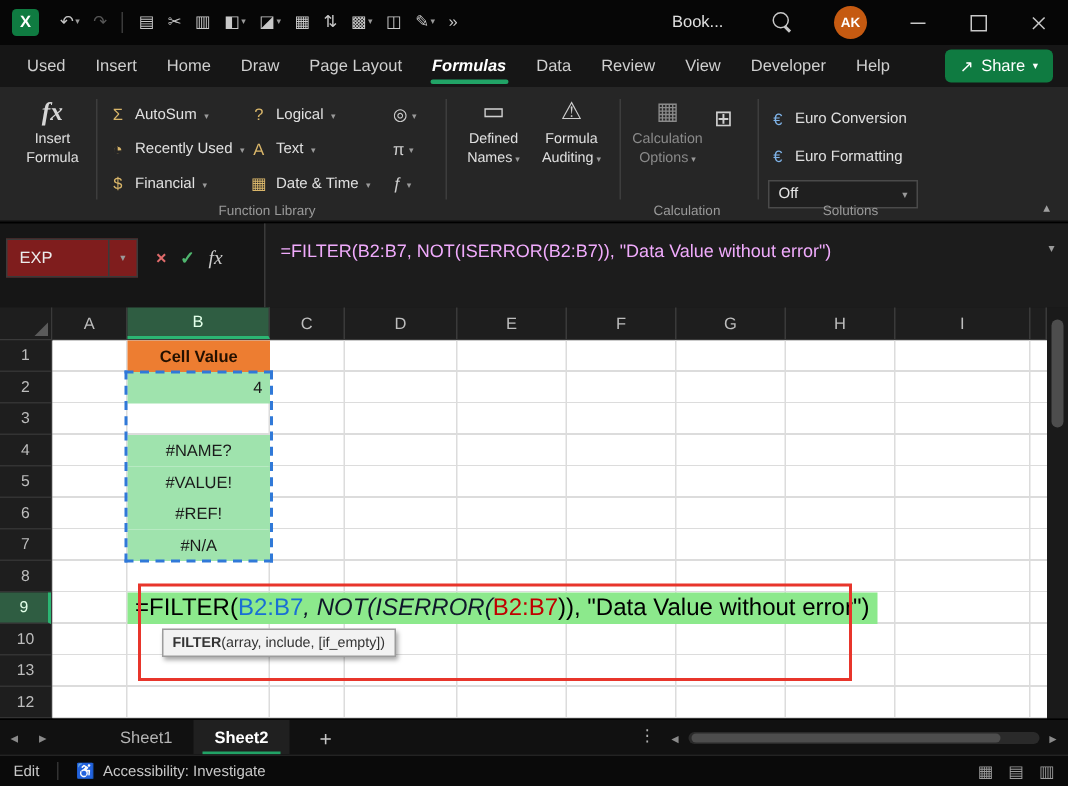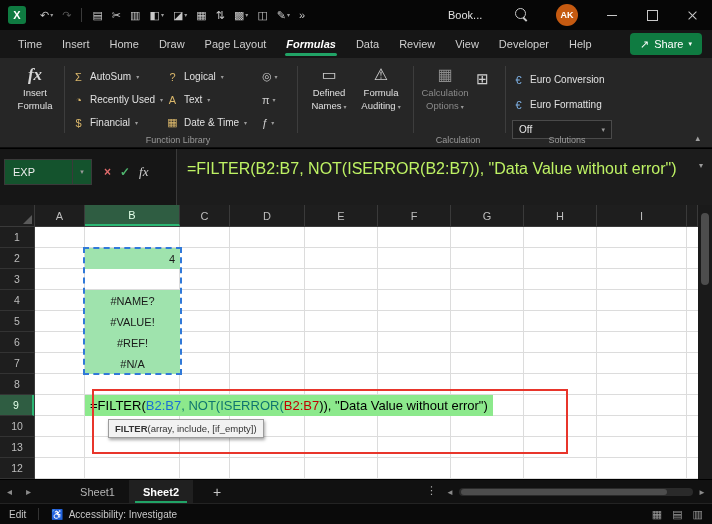--- a/index.html
+++ b/index.html
@@ -48,48 +48,48 @@
   .minibtn{height:19px;display:flex;align-items:center;gap:3px;color:#cfcfcf;font-size:11px;}
   .minibtn .caret{font-size:6px;color:#9a9a9a;}
   .rgroup-label{position:absolute;bottom:2px;font-size:9px;color:#9a9a9a;text-align:center;}
   .calcicon{position:absolute;left:476px;top:12px;font-size:15px;color:#cfcfcf;}
   .eurog{color:#7fb3e8 !important;}
   .soldrop{position:absolute;left:512px;top:62px;width:100px;height:19px;background:#1f1f1f;border:1px solid #4a4a4a;display:flex;align-items:center;justify-content:space-between;padding:4px 6px;color:#e8e8e8;font-size:10px;box-sizing:border-box;gap:30px;}
   .soldrop .caret{font-size:7px;color:#9a9a9a;}
   .collapse{position:absolute;right:12px;bottom:4px;color:#a0a0a0;font-size:9px;}
   
   .fbar{position:absolute;top:148px;left:0;right:0;height:57px;background:#161616;border-top:1px solid #000;box-sizing:border-box;}
-  .namebox{position:absolute;left:4px;top:10px;width:88px;height:26px;background:#14532d;border:1px solid #3a3a3a;display:flex;align-items:center;box-sizing:border-box;}
+  .namebox{position:absolute;left:4px;top:10px;width:88px;height:26px;background:#7f1d1d;border:1px solid #3a3a3a;display:flex;align-items:center;box-sizing:border-box;}
   .namebox .val{flex:1;padding-left:8px;color:#ececec;font-size:11px;}
   .namebox .caret{width:18px;height:100%;border-left:1px solid #3a3a3a;color:#9a9a9a;font-size:7px;display:flex;align-items:center;justify-content:center;}
   .fbicons{position:absolute;left:98px;top:10px;height:26px;display:flex;align-items:center;gap:9px;padding:0 6px;}
   .fb-x{color:#e06b6b;font-size:12px;font-weight:bold;}
   .fb-ok{color:#4fb56e;font-size:12px;font-weight:bold;}
   .fb-fx{font-family:"Liberation Serif",serif;font-style:italic;color:#cfcfcf;font-size:13px;}
   .fbox{position:absolute;left:176px;top:0;bottom:0;right:0;background:#1c1c1c;border-left:1px solid #3a3a3a;}
-  .fbox .ftext{position:absolute;left:10px;top:11px;color:#bef264;font-size:16px;white-space:pre;}
+  .fbox .ftext{position:absolute;left:10px;top:11px;color:#f0abfc;font-size:12px;white-space:pre;}
   .fbox .expand{position:absolute;right:9px;top:12px;color:#9a9a9a;font-size:8px;}
   
   .corner{position:absolute;left:0;top:205px;width:35px;height:22px;background:#1e1e1e;border-right:1px solid #3a3a3a;border-bottom:1px solid #3a3a3a;box-sizing:border-box;}
   .corner::after{content:"";position:absolute;right:2px;bottom:2px;width:0;height:0;border-left:9px solid transparent;border-bottom:9px solid #5a5a5a;}
   .colheads{position:absolute;left:35px;top:205px;width:663px;height:22px;background:#1e1e1e;display:flex;border-bottom:1px solid #3a3a3a;box-sizing:border-box;}
   .colh{height:100%;display:flex;align-items:center;justify-content:center;color:#bdbdbd;font-size:11px;border-right:1px solid #3a3a3a;box-sizing:border-box;}
   .colh.sel{background:#2f5d42;color:#e2ffe9;border-bottom:2px solid #2bb673;}
   .rownums{position:absolute;left:0;top:227px;width:35px;height:252px;background:#1e1e1e;border-right:1px solid #3a3a3a;box-sizing:border-box;}
   .rown{height:21px;display:flex;align-items:center;justify-content:center;color:#bdbdbd;font-size:10.5px;border-bottom:1px solid #333;box-sizing:border-box;}
   .rown.sel{background:#2f5d42;color:#e2ffe9;border-right:2px solid #2bb673;}
   .gridbody{position:absolute;left:35px;top:227px;width:663px;height:252px;background:#fff;
     background-image:repeating-linear-gradient(to bottom,#ffffff 0px,#ffffff 20px,#dcdcdc 20px,#dcdcdc 21px);}
   .vline{position:absolute;top:0;bottom:0;width:1px;background:#dcdcdc;}
   .cell{position:absolute;left:50px;width:95px;height:21px;font-size:11px;color:#1a1a1a;display:flex;align-items:center;justify-content:center;box-sizing:border-box;z-index:1;}
   .cell.header{background:#ed7d31;font-weight:bold;color:#231000;}
   .cell.green{background:#9fe3ad;}
   .cell.num{justify-content:flex-end;padding-right:5px;}
   .range-border{position:absolute;left:48px;top:20px;width:99px;height:128px;border:2px dashed #3079d8;box-sizing:border-box;z-index:2;pointer-events:none;}
-  .formula-run{position:absolute;left:50px;top:168px;height:21px;background:#8ce98c;display:flex;align-items:center;padding:0 5px;font-size:13px;white-space:pre;z-index:2;}
+  .formula-run{position:absolute;left:50px;top:168px;height:21px;background:#8ce98c;display:flex;align-items:center;padding:0 5px;font-size:16px;white-space:pre;z-index:2;}
   .ftooltip{position:absolute;left:73px;top:192px;height:17px;background:#f2f2f2;border:1px solid #9c9c9c;display:flex;align-items:center;padding:0 6px;font-size:9.5px;color:#333;z-index:4;box-shadow:1px 2px 3px rgba(0,0,0,.35);white-space:pre;}
   .ftooltip .fname{font-weight:bold;}
   .annotation{position:absolute;left:57px;top:162px;width:476px;height:65px;border:2px solid #e8352b;box-sizing:border-box;z-index:5;pointer-events:none;}
   .vscroll{position:absolute;right:0;top:205px;width:14px;height:274px;background:#1a1a1a;}
   .vscroll .thumb{position:absolute;left:3px;top:8px;width:8px;height:72px;background:#4d4d4d;border-radius:4px;}
   
   .sheetbar{position:absolute;left:0;top:479px;right:0;height:24px;background:#111;display:flex;align-items:center;border-top:1px solid #000;box-sizing:border-box;}
   .navarrow{color:#8a8a8a;font-size:10px;padding:0 7px;}
   .sheettabs{display:flex;height:100%;margin-left:28px;}
   .stab{padding:0 14px;display:flex;align-items:center;font-size:11px;color:#b5b5b5;position:relative;}
@@ -174,21 +174,21 @@
     <div class="win-btn max">
         <span class="maxbox"></span>
       </div>
     <div class="win-btn close">
         <span class="xmark"></span>
       </div>
   </div>
 
   <div class="tabrow">
     <div id="tabs" style="display:flex;align-items:center;">
-        <div class="rtab">Time</div>
+        <div class="rtab">Used</div>
         <div class="rtab">Insert</div>
         <div class="rtab">Home</div>
         <div class="rtab">Draw</div>
         <div class="rtab">Page Layout</div>
         <div class="rtab active">Formulas</div>
         <div class="rtab">Data</div>
         <div class="rtab">Review</div>
         <div class="rtab">View</div>
         <div class="rtab">Developer</div>
         <div class="rtab">Help</div>
@@ -339,34 +339,35 @@
       <div class="rown">6</div>
       <div class="rown">7</div>
       <div class="rown">8</div>
       <div class="rown sel">9</div>
       <div class="rown">10</div>
       <div class="rown">13</div>
       <div class="rown">12</div>
     </div>
   <div class="gridbody" id="gridbody">
     <div class="range-border"></div>
-    <div class="formula-run" id="formularun"><span style="color: rgb(0, 0, 0);">=FILTER(</span><span style="color: rgb(26, 111, 212);">B2:B7</span><span style="color: #0f766e;">, NOT(ISERROR(</span><span style="color: rgb(192, 0, 0);">B2:B7</span><span style="color: rgb(0, 0, 0);">)), "Data Value without error")</span></div>
+    <div class="formula-run" id="formularun"><span style="color: rgb(0, 0, 0);">=FILTER(</span><span style="color: rgb(26, 111, 212);">B2:B7</span><span style="color: #0f172a; font-style: italic;">, NOT(ISERROR(</span><span style="color: rgb(192, 0, 0);">B2:B7</span><span style="color: rgb(0, 0, 0);">)), "Data Value without error")</span></div>
     <div class="ftooltip">
       <span class="fname">FILTER</span><span>(array, include, [if_empty])</span>
     </div>
     <div class="annotation"></div>
   <div class="vline" style="left: 49px;"></div>
       <div class="vline" style="left: 144px;"></div>
       <div class="vline" style="left: 194px;"></div>
       <div class="vline" style="left: 269px;"></div>
       <div class="vline" style="left: 342px;"></div>
       <div class="vline" style="left: 415px;"></div>
       <div class="vline" style="left: 488px;"></div>
       <div class="vline" style="left: 561px;"></div>
       <div class="vline" style="left: 651px;"></div>
+      <div class="cell header" style="top: 0px;">Cell Value</div>
       <div class="cell green num" style="top: 21px;">4</div>
       <div class="cell green" style="top: 63px;">#NAME?</div>
       <div class="cell green" style="top: 84px;">#VALUE!</div>
       <div class="cell green" style="top: 105px;">#REF!</div>
       <div class="cell green" style="top: 126px;">#N/A</div>
     </div>
   <div class="vscroll">
       <div class="thumb"></div>
     </div>
 

